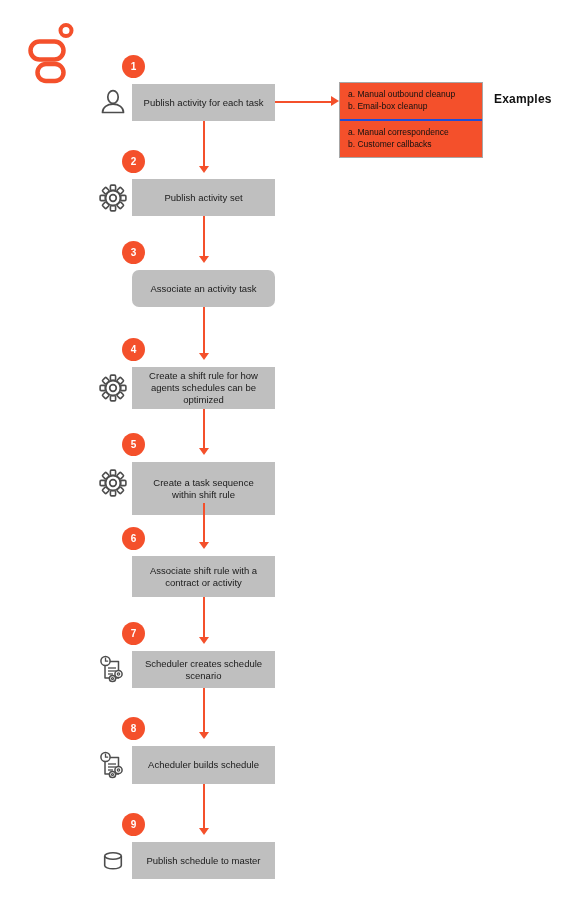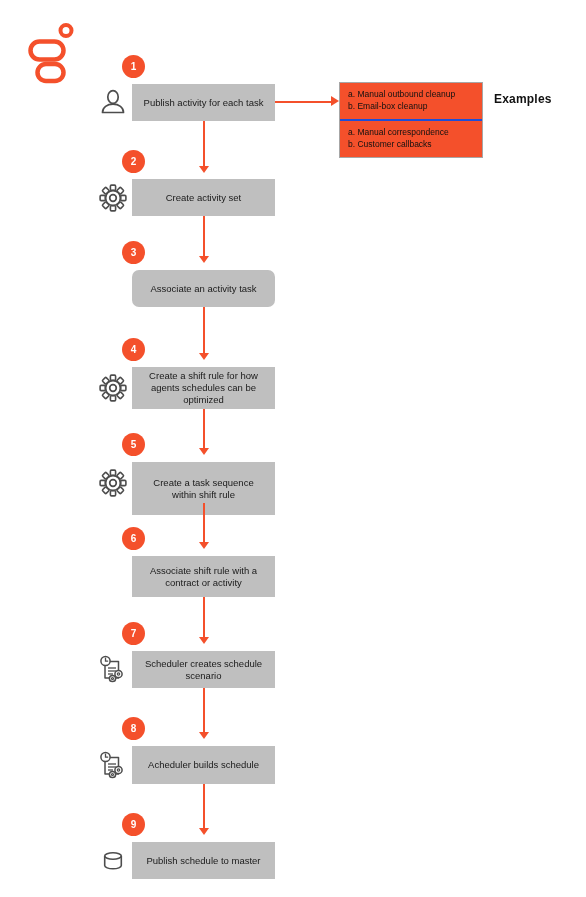--- a/index.html
+++ b/index.html
@@ -170,21 +170,21 @@
           <rect x="5.12" y="19.68" width="5.2" height="5.2" rx="1.1" transform="rotate(135 7.72 22.28)" fill="none" stroke="#4d4d4d" stroke-width="1.6"></rect>
           <rect x="2.10" y="12.40" width="5.2" height="5.2" rx="1.1" transform="rotate(180 4.70 15.00)" fill="none" stroke="#4d4d4d" stroke-width="1.6"></rect>
           <rect x="5.12" y="5.12" width="5.2" height="5.2" rx="1.1" transform="rotate(225 7.72 7.72)" fill="none" stroke="#4d4d4d" stroke-width="1.6"></rect>
           <rect x="12.40" y="2.10" width="5.2" height="5.2" rx="1.1" transform="rotate(270 15.00 4.70)" fill="none" stroke="#4d4d4d" stroke-width="1.6"></rect>
           <rect x="19.68" y="5.12" width="5.2" height="5.2" rx="1.1" transform="rotate(315 22.28 7.72)" fill="none" stroke="#4d4d4d" stroke-width="1.6"></rect>
           <circle cx="15" cy="15" r="7.4" fill="none" stroke="#4d4d4d" stroke-width="1.7"></circle>
           <circle cx="15" cy="15" r="3.3" fill="none" stroke="#4d4d4d" stroke-width="1.7"></circle>
         </svg>
       </div>
       <div class="step-box" style="top: 179px; height: 37px;">
-        <span>Create activity set</span>
+        <span>Publish activity set</span>
       </div>
       <div class="step-badge" style="top: 241px;">3</div>
       <div class="step-box" style="top: 270px; height: 37px; border-radius: 7px;">
         <span>Associate an activity task</span>
       </div>
       <div class="step-badge" style="top: 338px;">4</div>
       <div class="step-icon" style="top: 372px;">
         <svg width="30" height="30" viewBox="0 0 30 30">
           <rect x="22.70" y="12.40" width="5.2" height="5.2" rx="1.1" transform="rotate(0 25.30 15.00)" fill="none" stroke="#4d4d4d" stroke-width="1.6"></rect>
           <rect x="19.68" y="19.68" width="5.2" height="5.2" rx="1.1" transform="rotate(45 22.28 22.28)" fill="none" stroke="#4d4d4d" stroke-width="1.6"></rect>

